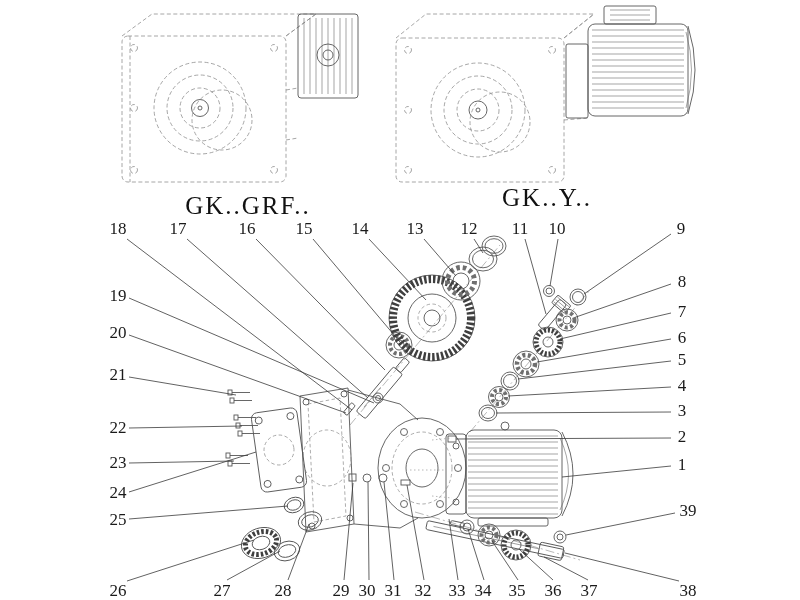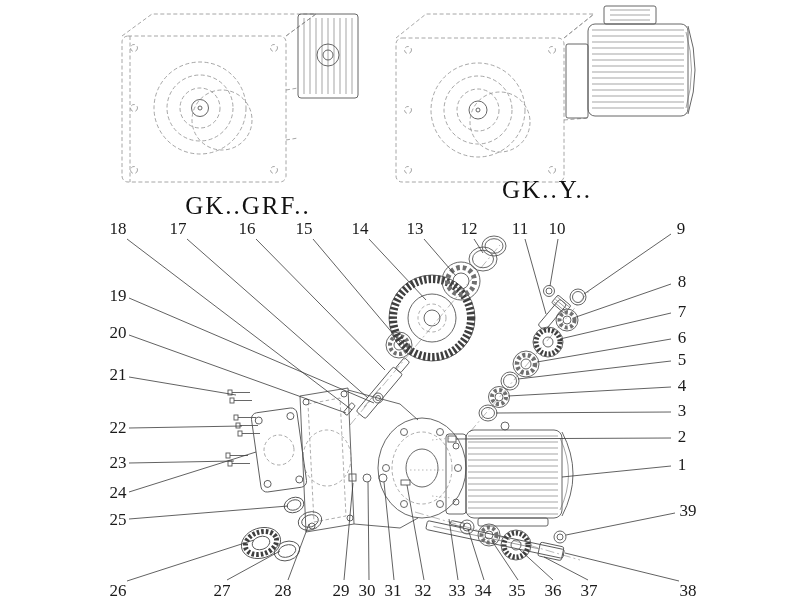--- a/index.html
+++ b/index.html
@@ -353,13 +353,13 @@
     <text x="483" y="596" class="callout">34</text>
     <line x1="518" y1="580" x2="492" y2="541" class="leader"></line>
     <text x="517" y="596" class="callout">35</text>
     <line x1="553" y1="580" x2="519" y2="549" class="leader"></line>
     <text x="553" y="596" class="callout">36</text>
     <line x1="588" y1="580" x2="544" y2="557" class="leader"></line>
     <text x="589" y="596" class="callout">37</text>
   </svg>
 
 <div class="heading" style="left:248px;top:192px;">GK..GRF..</div>
-<div class="heading" style="left:547px;top:176px;">GK..Y..</div>
+<div class="heading" style="left:547px;top:184px;">GK..Y..</div>
 
 </body></html>

